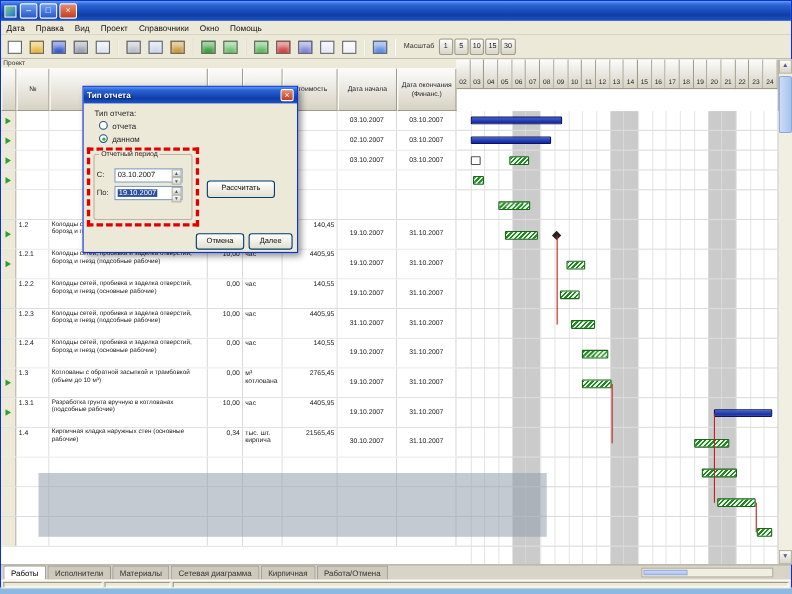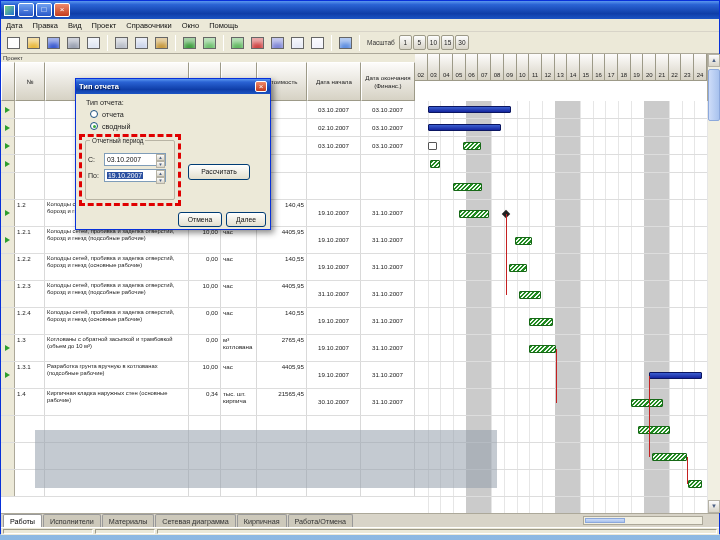--- a/index.html
+++ b/index.html
@@ -511,21 +511,21 @@
     </div>
     <div class="dlg-body">
       <div class="type-label">Тип отчета:</div>
       <div class="radios" id="radios">
           <div class="radiorow">
             <div class="radio"></div>
             <span class="radiolabel">отчета</span>
           </div>
           <div class="radiorow">
             <div class="radio on"></div>
-            <span class="radiolabel">сводный</span>
+            <span class="radiolabel">данном</span>
           </div>
         </div>
       <div class="dashbox">
         <div class="pgroup">
           <div class="plegend">Отчетный период</div>
           <div class="prow">
             <span class="plabel">С:</span>
             <div class="dinput">
               <span>03.10.2007</span>
               <div class="spin">

